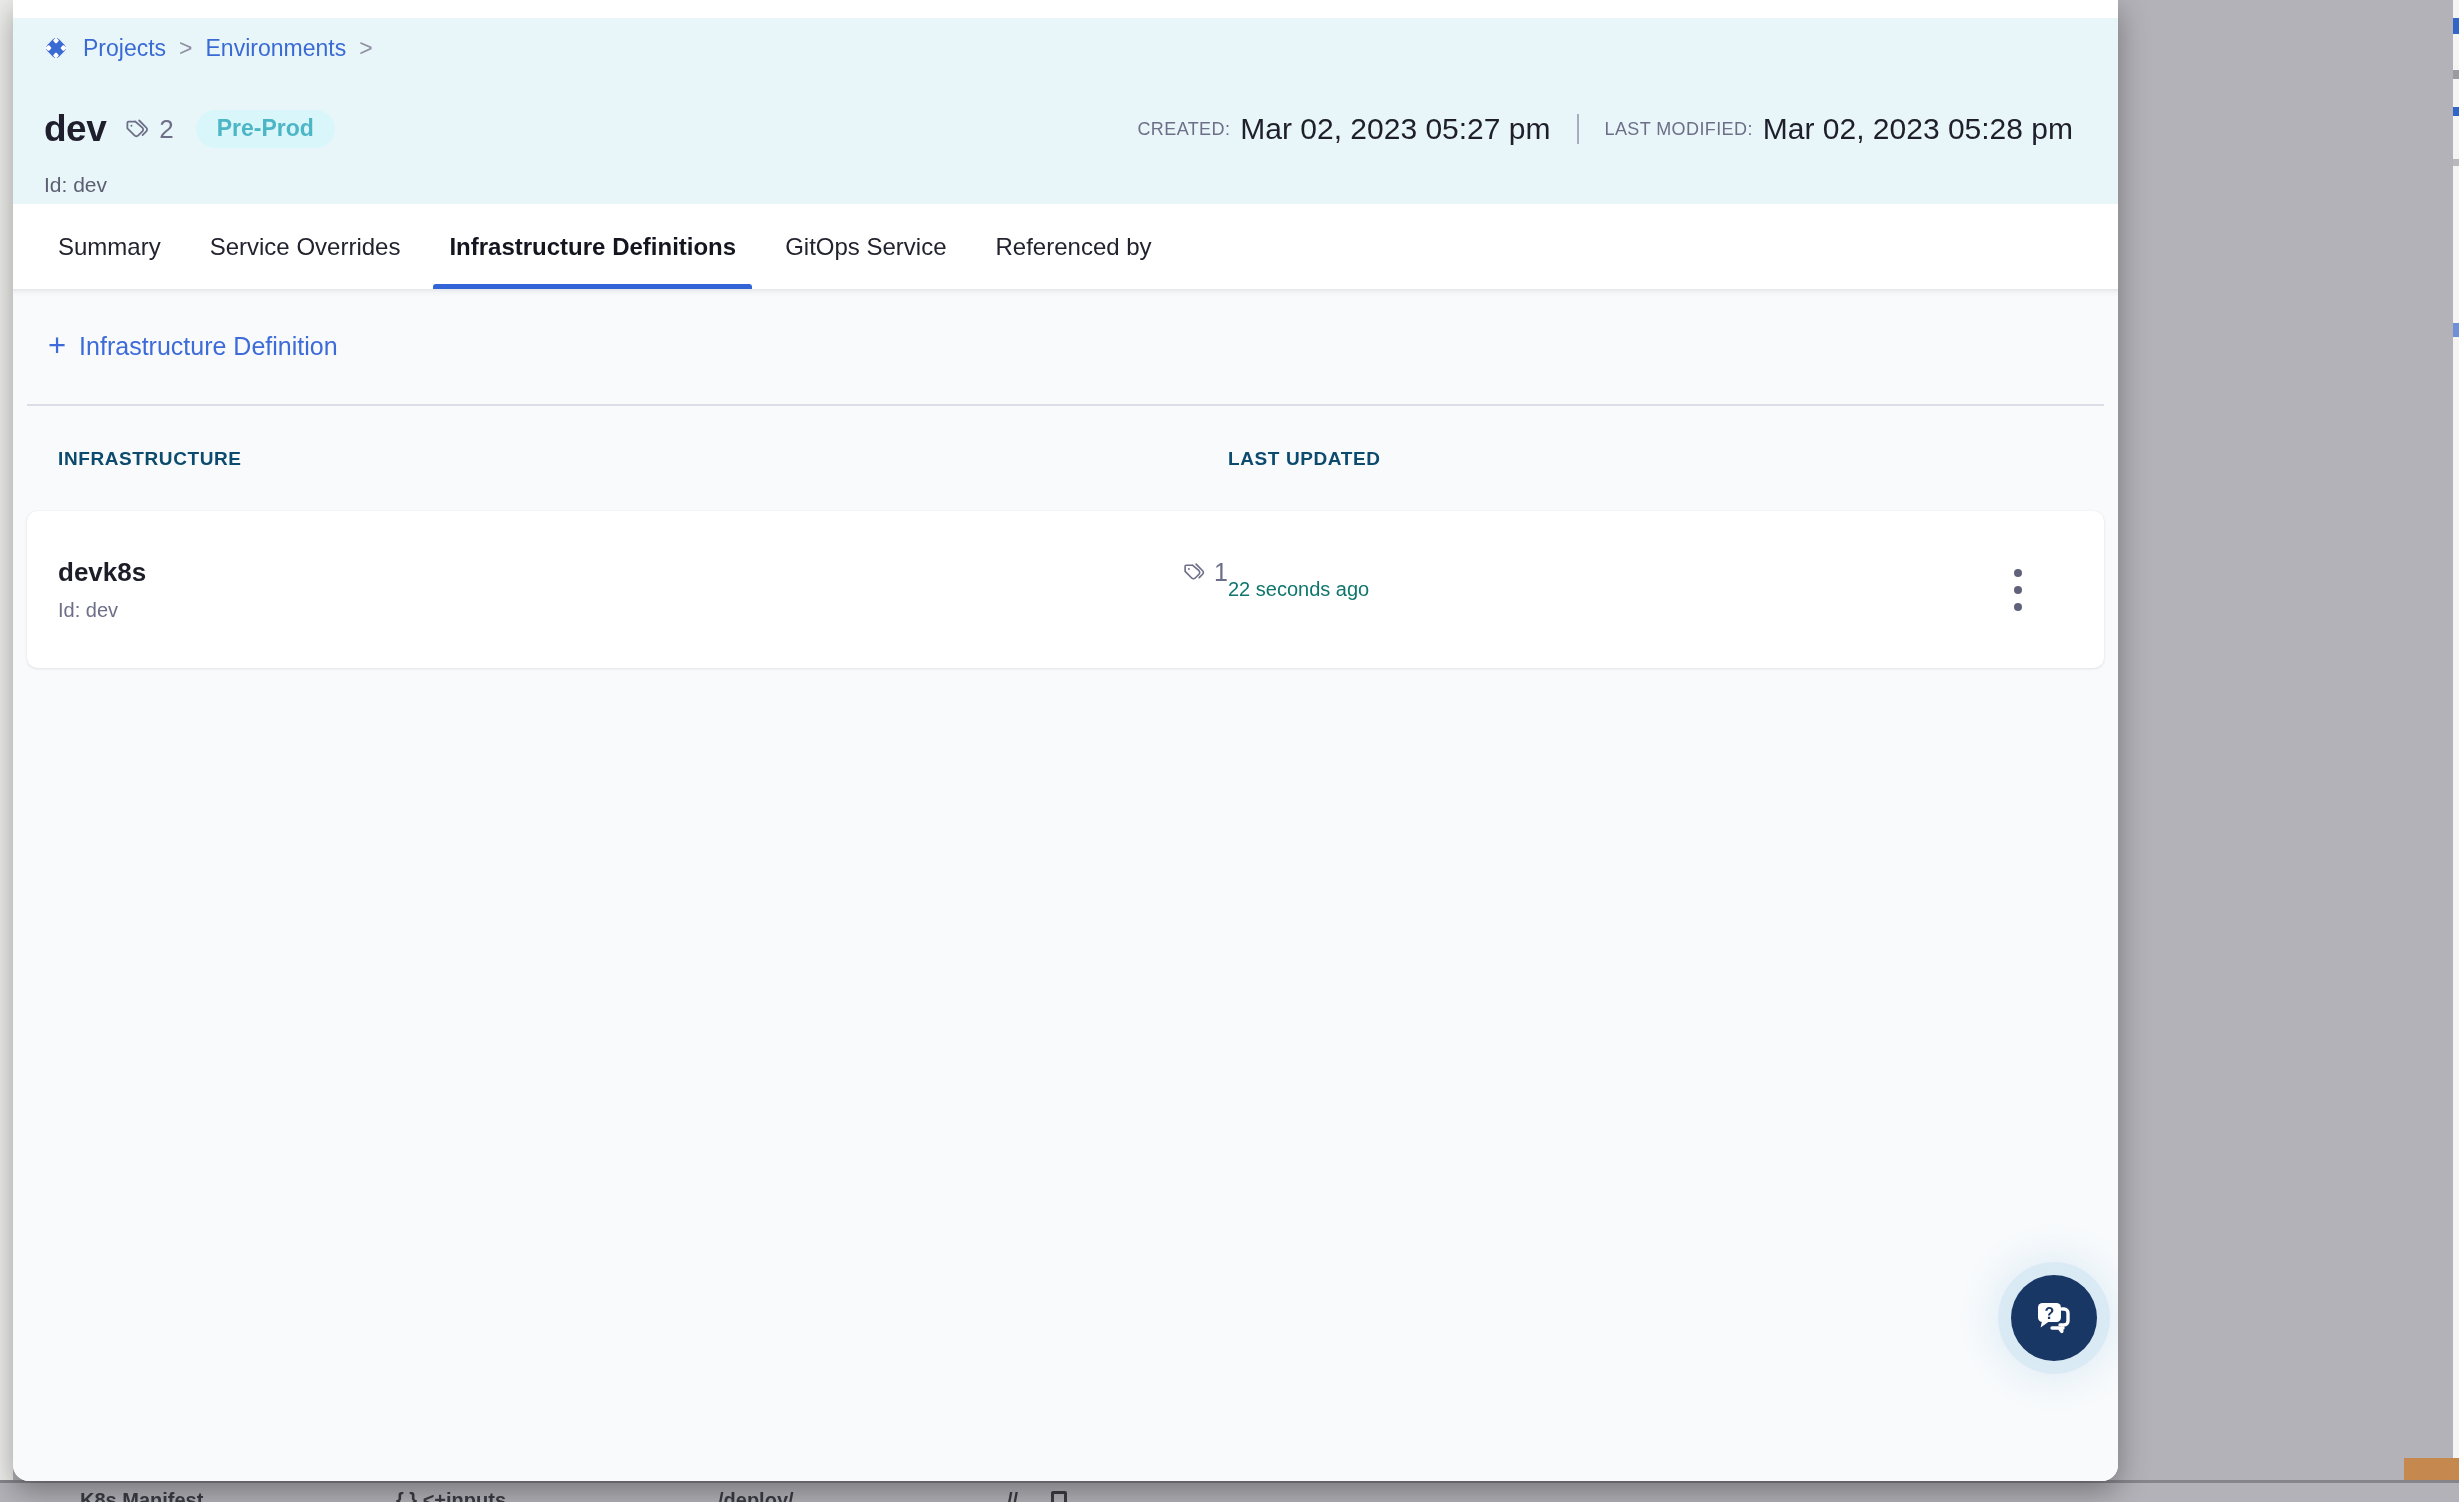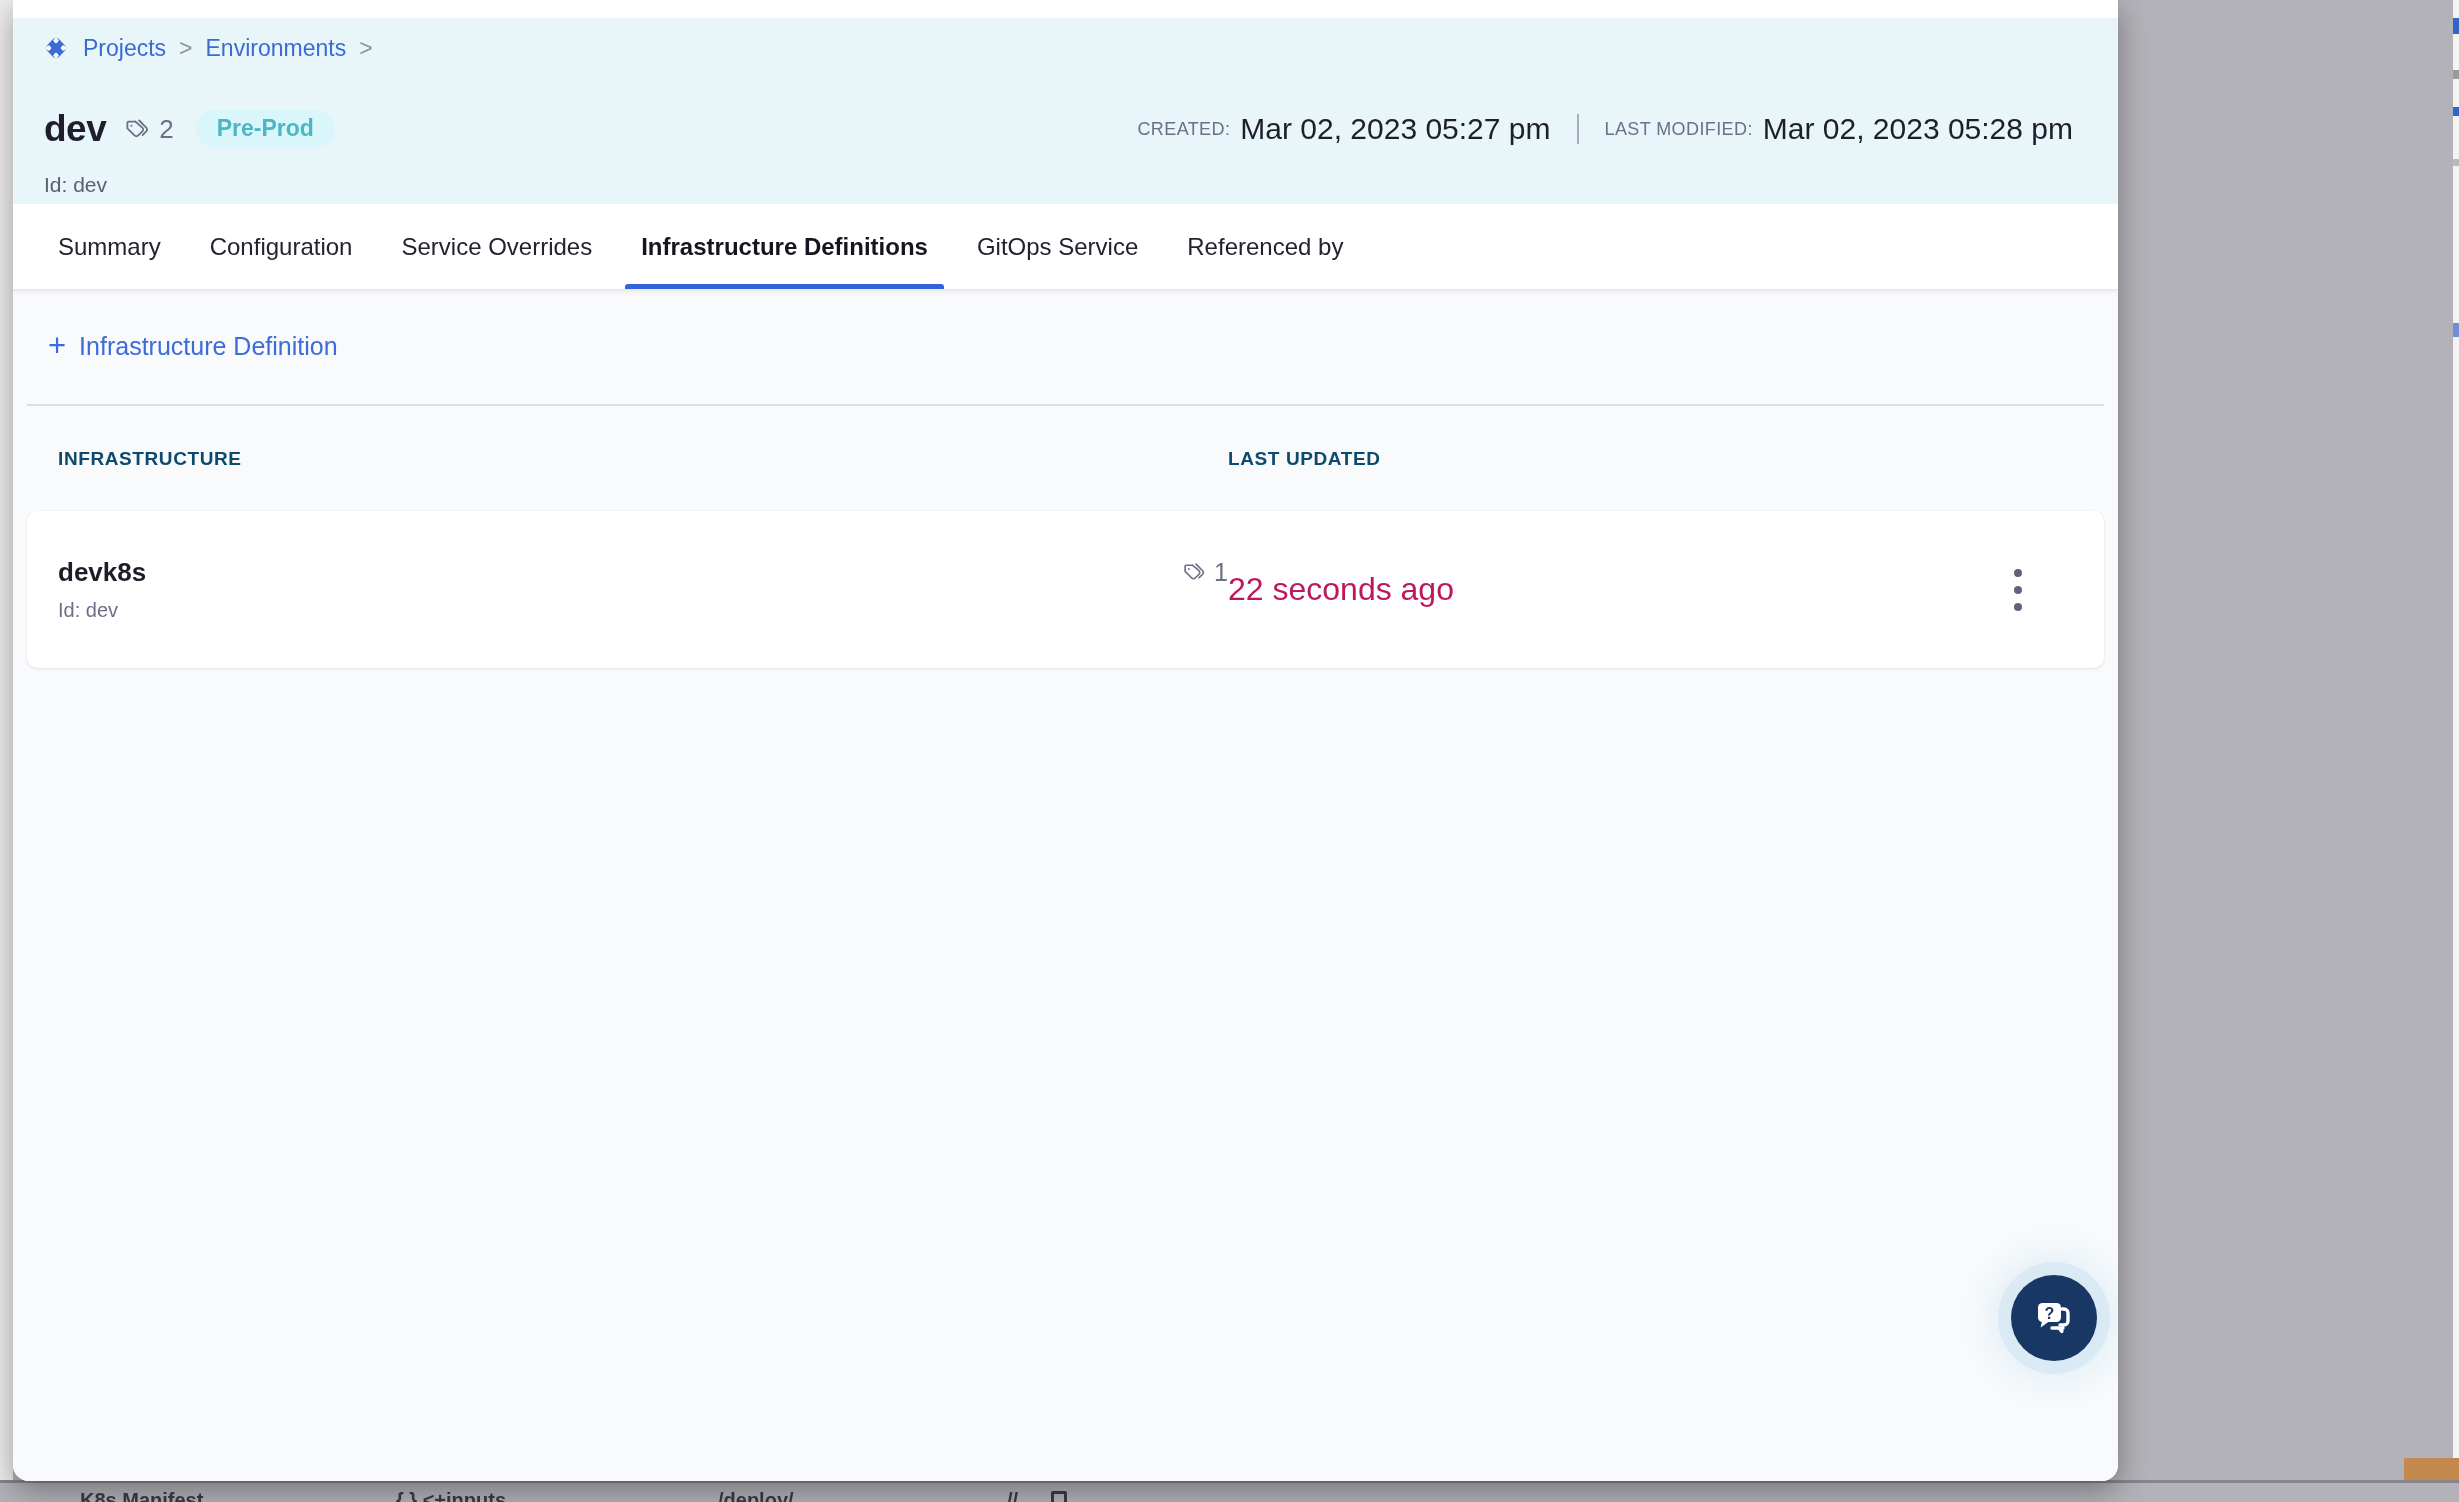--- a/index.html
+++ b/index.html
@@ -63,21 +63,21 @@
   .th1 { width:1170px; }
 
   .card { margin:0 14px; height:157px; background:#ffffff; border-radius:10px;
           box-shadow:0 1px 3px rgba(40,41,61,.10), 0 0 1px rgba(40,41,61,.10);
           display:flex; align-items:center; position:relative; cursor:pointer; }
   .cell-infra { width:1201px; padding-left:31px; }
   .infra-name-row { display:flex; align-items:center; gap:10px;justify-content:space-between; }
   .infra-name { font-size:26px; font-weight:600; color:#1d1d28; }
   .infra-tags { display:flex; align-items:center; gap:7px; color:#6d6f88; font-size:25px; }
   .infra-id { margin-top:11px; font-size:20px; color:#6d6f88; }
-  .cell-updated { font-size:32px; color:#be185d; }
+  .cell-updated { font-size:20px; color:#0f766e; }
   .kebab { position:absolute; right:74px; top:50%; transform:translateY(-50%);
            display:flex; flex-direction:column; gap:9px; padding:8px; cursor:pointer; }
   .kebab i { width:8px; height:8px; border-radius:50%; background:#60627a; }
 
   
   .help-fab { position:absolute; right:21px; bottom:120px; width:86px; height:86px; border-radius:50%;
               background:#183765; display:flex; align-items:center; justify-content:center; cursor:pointer;
               box-shadow:0 0 0 13px rgba(205,228,242,.55), 0 0 30px 22px rgba(205,228,242,.45); }
 </style>
 </head>
@@ -140,23 +140,20 @@
           <span class="mvalue">Mar 02, 2023 05:28 pm</span>
         </span>
       </div>
 
       <div class="env-id">Id: dev</div>
     </div>
 
     <div class="tab-bar">
       <div class="tab">
         <span>Summary</span>
-      </div>
-      <div class="tab">
-        <span>Configuration</span>
       </div>
       <div class="tab">
         <span>Service Overrides</span>
       </div>
       <div class="tab active">
         <span>Infrastructure Definitions</span>
           <span class="underline"></span>
       </div>
       <div class="tab">
         <span>GitOps Service</span>

